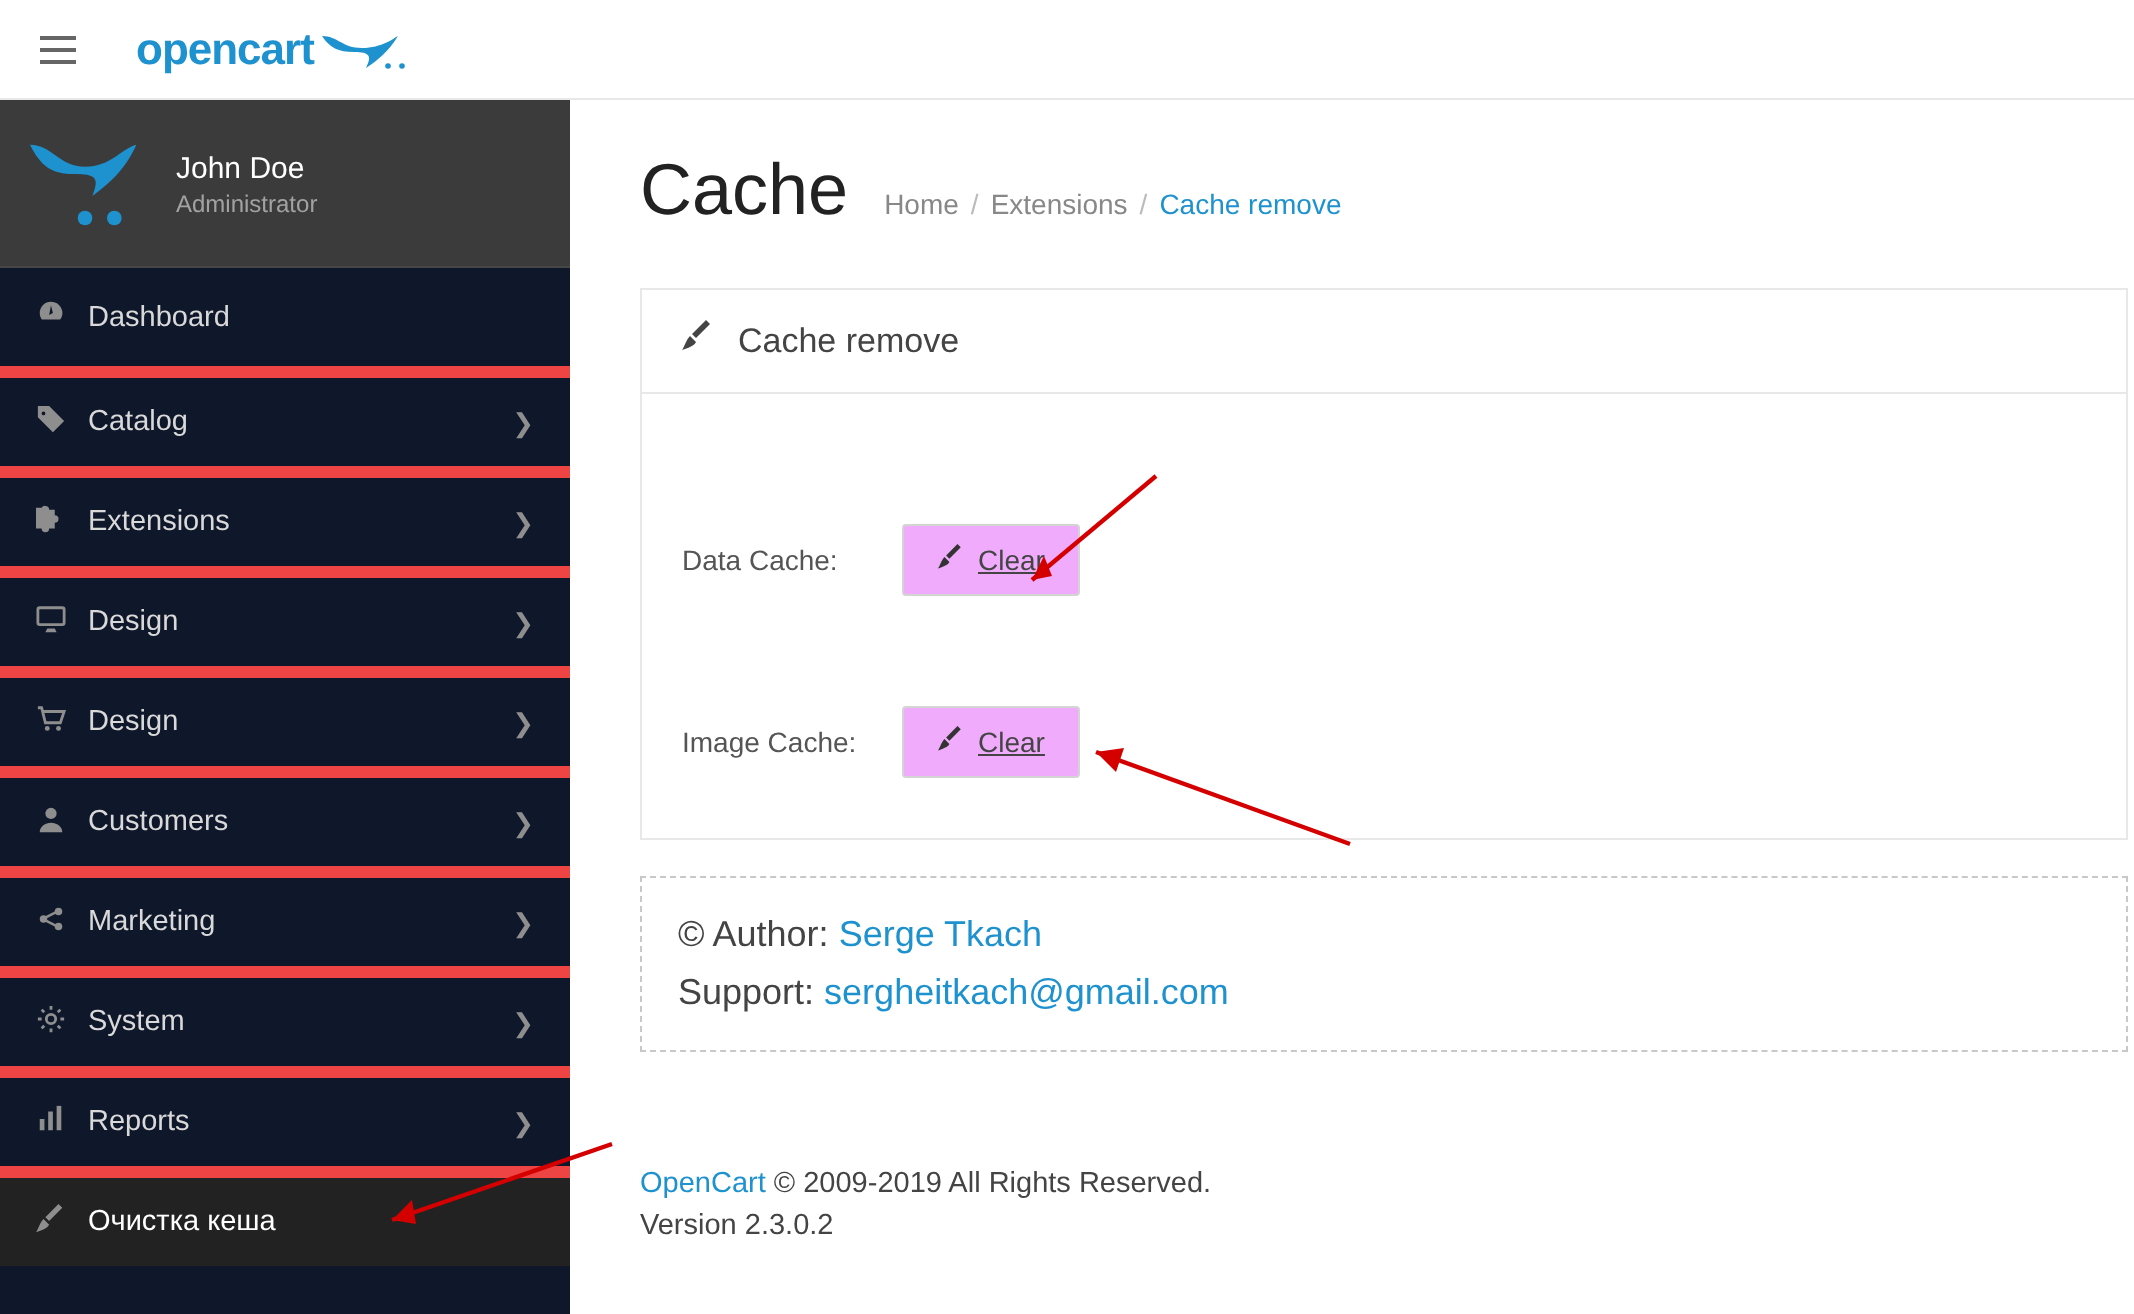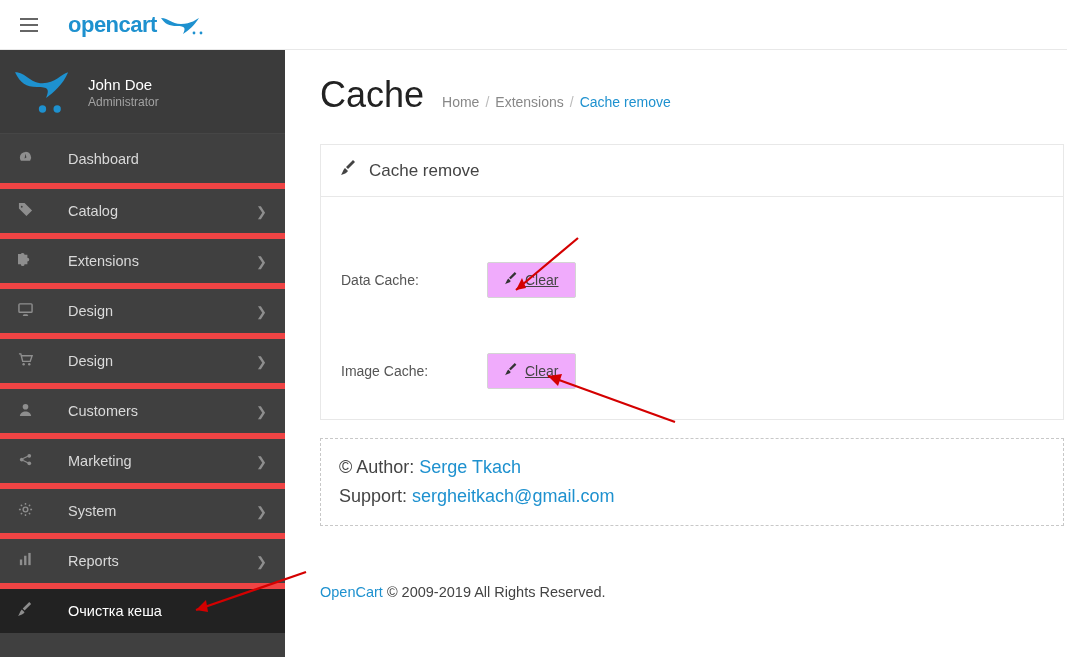--- a/index.html
+++ b/index.html
@@ -4,47 +4,47 @@
 <style>
 * { margin: 0; padding: 0; box-sizing: border-box; }
 body { font-family: "Helvetica Neue", Arial, sans-serif; background: #fff; color: #666; font-size: 14px; width: 1067px; height: 657px; overflow: hidden; position: relative; }
 
 .topbar { height: 50px; border-bottom: 1px solid #e8e8e8; display: flex; align-items: center; padding: 0 20px; background: #fff; }
 .hamburger { width: 18px; height: 14px; display: flex; flex-direction: column; justify-content: space-between; margin-right: 30px; cursor: pointer; }
 .hamburger span { height: 2px; background: #666; width: 100%; }
 .logo { color: #1e91cf; font-weight: 700; font-size: 22px; letter-spacing: -0.5px; display: flex; align-items: center; }
 .logo svg { margin-left: 2px; }
 
-.sidebar { position: absolute; top: 50px; left: 0; width: 285px; bottom: 0; background: #404040; }
+.sidebar { position: absolute; top: 50px; left: 0; width: 285px; bottom: 0; background: #0f172a; }
 .user-block { padding: 20px 15px 18px; display: flex; align-items: center; background: #3b3b3b; }
 .cart-icon { width: 55px; height: 45px; margin-right: 18px; }
 .user-info .name { color: #fff; font-size: 15px; font-weight: 500; }
 .user-info .role { color: #a2a2a2; font-size: 12px; margin-top: 2px; }
 
 .menu { list-style: none; }
 .menu li { display: flex; align-items: center; padding: 0 18px; height: 50px; color: #d9d9d9; cursor: pointer; border-top: 6px solid #ef4444; font-size: 14.5px; }
 .menu li:first-child { border-top: 1px solid #464646; }
 .menu li.active { background: #222; color: #fff; }
 .menu li .mi { width: 26px; text-align: left; font-size: 15px; color: #8e8e8e; }
 .menu li.active .mi { color: #b8b8b8; }
-.menu li .label { flex: 1; margin-left: 24px; }
+.menu li .label { flex: 1; }
 .menu li .chev { color: #8e8e8e; font-size: 13px; }
 
 .content { position: absolute; left: 288px; right: 0; top: 50px; bottom: 0; background: #fff; padding: 24px 4px 0 32px; }
 .page-head { display: flex; align-items: baseline; margin-bottom: 28px; }
 .page-title { font-size: 36px; font-weight: 300; color: #222; margin-right: 18px; }
 .breadcrumbs { font-size: 14px; color: #888; }
 .breadcrumbs a { color: #1e91cf; text-decoration: none; }
 .breadcrumbs .sep { margin: 0 6px; color: #bbb; }
 
 .panel { border: 1px solid #e8e8e8; margin-right: -1px; }
 .panel-head { padding: 15px 20px; border-bottom: 1px solid #e8e8e8; display: flex; align-items: center; font-size: 17px; color: #444; }
 .panel-head .ico { margin-right: 12px; }
 .panel-body { padding: 25px 20px 30px; }
-.row { display: flex; align-items: center; margin-top: 55px; gap: 36px; }
+.row { display: flex; align-items: center; margin-top: 55px; }
 .row:first-child { margin-top: 40px; }
 .row .lbl { width: 110px; color: #555; font-size: 14px; text-align: left; }
 .btn { display: inline-flex; align-items: center; border: 1px solid #d4d4d4; background: #f0abfc; padding: 9px 17px; border-radius: 2px; font-size: 14px; color: #444; cursor: pointer; text-decoration: underline; }
 .btn .ico { margin-right: 7px; }
 
 .info-box { margin-top: 18px; border: 1px dashed #c8c8c8; padding: 14px 18px; font-size: 18px; line-height: 1.6; color: #444; margin-right: -1px; }
 .info-box a { color: #1e91cf; text-decoration: none; }
 
 .footer { margin-top: 56px; font-size: 14.5px; color: #444; line-height: 1.5; padding-right: 30px; }
 .footer a { color: #1e91cf; text-decoration: none; }
@@ -210,20 +210,21 @@
     </div>
     <div>
       <span>Support: </span><a href="#">sergheitkach@gmail.com</a>
     </div>
   </div>
 
   <div class="footer">
     <div>
       <a href="#">OpenCart</a><span> © 2009-2019 All Rights Reserved.</span>
     </div>
+    <div>Version 2.3.0.2</div>
   </div>
 </div>
 
 <div class="arrow" style="left:498px; top:228px;">
   <svg width="90" height="80">
       <line x1="80" y1="10" x2="18" y2="62"></line>
       <polygon points="18,62 28,60 24,50"></polygon>
     </svg>
 </div>
 <div class="arrow" style="left:530px; top:362px;">

